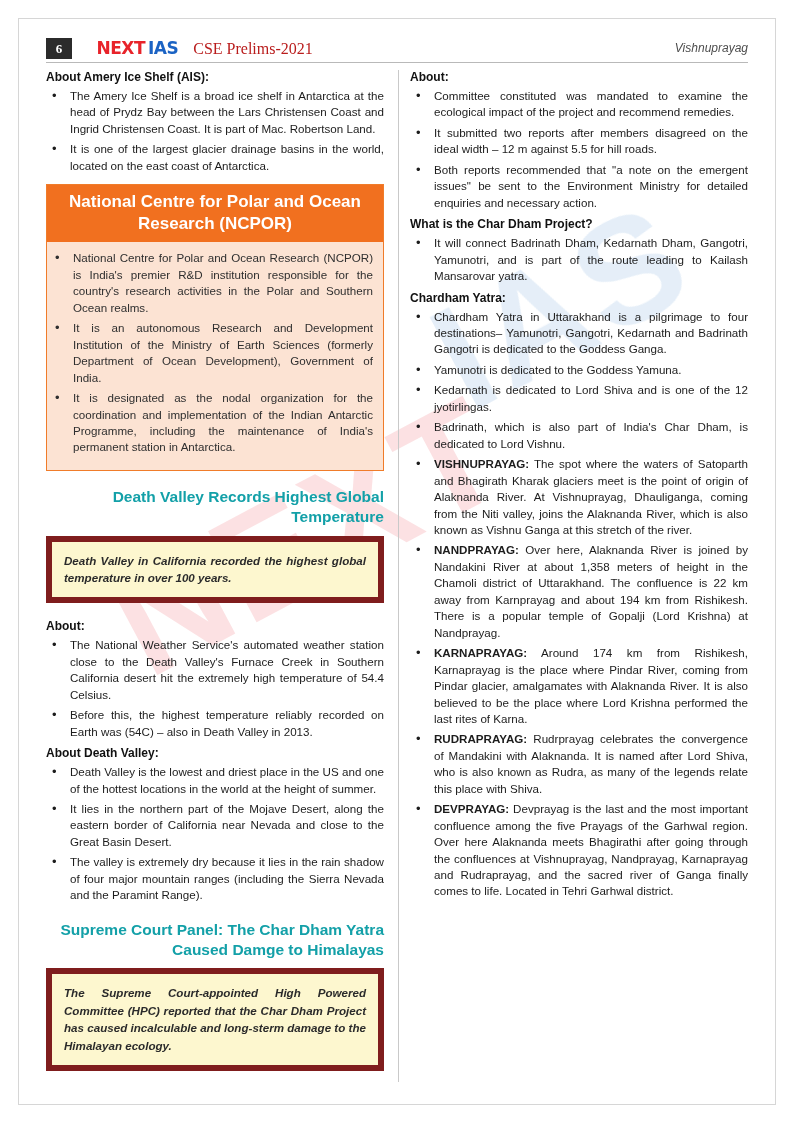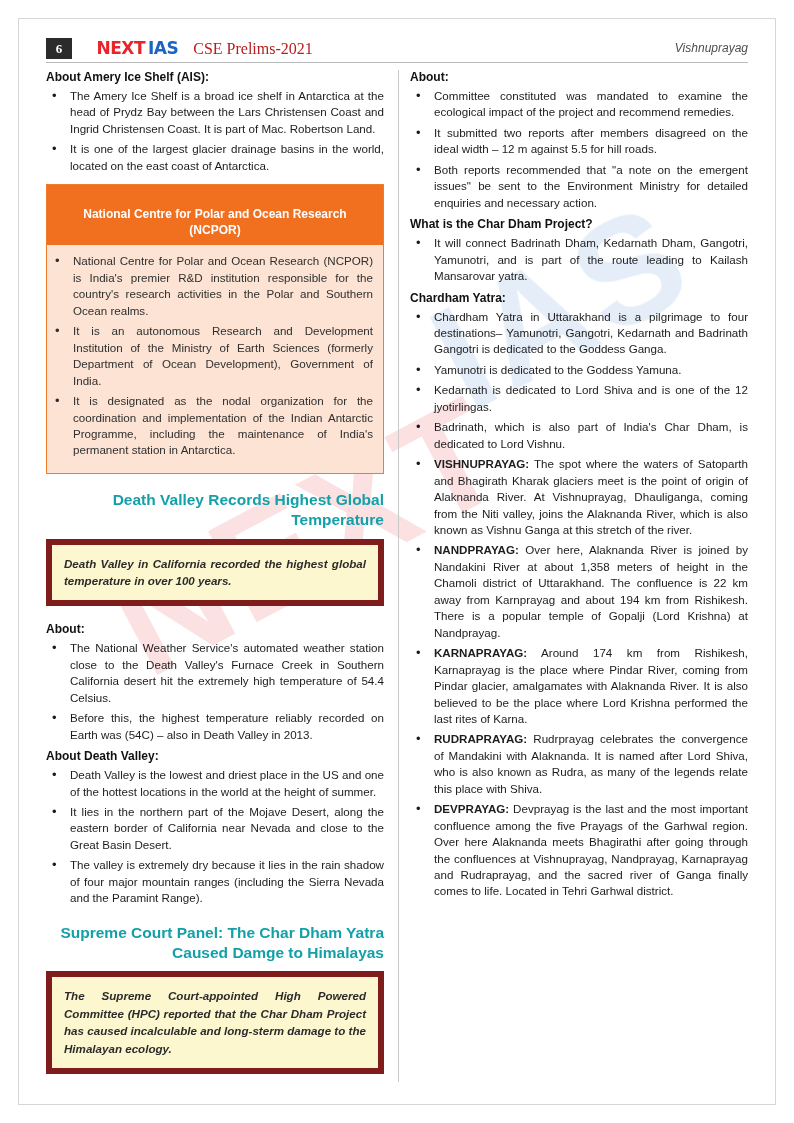--- a/index.html
+++ b/index.html
@@ -205,24 +205,24 @@
   .ncpor-box {
     margin: 10px 0 6px 0;
     border: 1px solid #f07c2a;
     background: #fce3d3;
     box-sizing: border-box;
   }
   .ncpor-head {
     background: #f1701f;
     color: #ffffff;
     font-family: "Liberation Sans", sans-serif;
-    font-size: 12px;
+    font-size: 17px;
     font-weight: bold;
     text-align: center;
-    padding: 22px 16px 7px 16px;
+    padding: 6px 16px 7px 16px;
     line-height: 1.3;
   }
   .ncpor-body {
     padding: 8px 10px 10px 2px;
     border-radius: 17px;
   }
   .ncpor-body ul.b > li {
     color: #2f2f2f;
   }
   .ncpor-body ul.b > li:before { color: #2f2f2f; }

